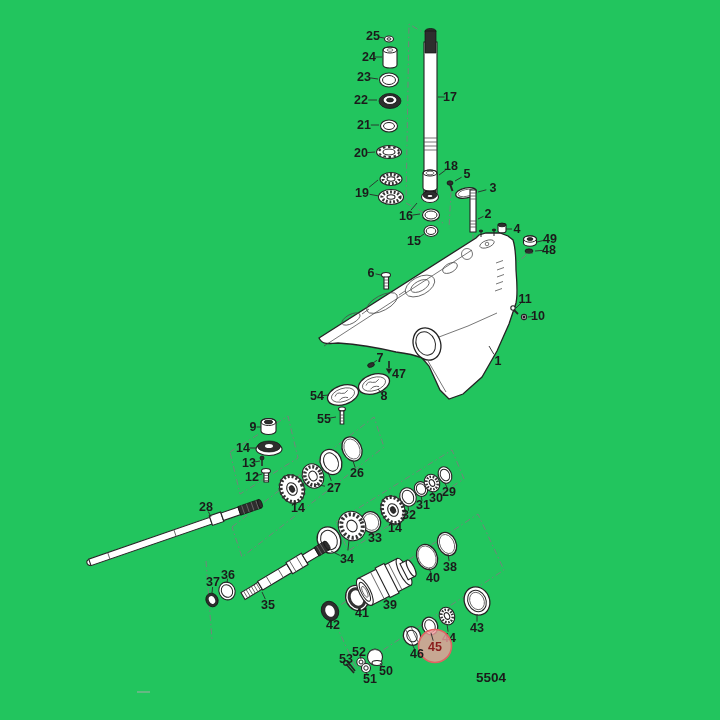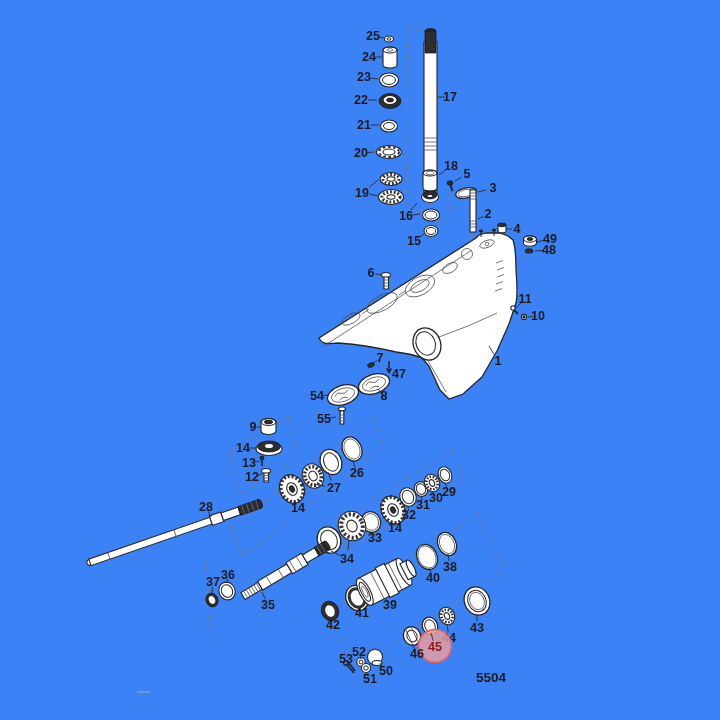--- a/index.html
+++ b/index.html
@@ -1,16 +1,16 @@
 <!DOCTYPE html>
 <html><head>
 <meta charset="utf-8">
 <style>
   html,body{margin:0;padding:0;background:#fff;}
-  .stage{position:relative;width:720px;height:720px;background:#3b82f6;overflow:hidden;
+  .stage{position:relative;width:720px;height:720px;background:#22c55e;overflow:hidden;
          font-family:"Liberation Sans",sans-serif;}
   svg{position:absolute;left:0;top:0;}
   .fw{fill:#ffffff;stroke:#242424;stroke-width:1.1;}
   .fw2{fill:#ffffff;stroke:#242424;stroke-width:1.3;}
   .fd{fill:#2e2e2e;stroke:#111111;stroke-width:0.7;}
   .ln{fill:none;stroke:#242424;stroke-width:1;}
   .ln2{fill:none;stroke:#4a4a4a;stroke-width:0.75;}
   .rol{fill:none;stroke:#333333;}
   .dash{fill:none;stroke:#7d7d7d;stroke-width:0.9;stroke-dasharray:6 3 1.5 3;}
   .plabel{font:bold 12.5px "Liberation Sans",sans-serif;text-anchor:middle;}

